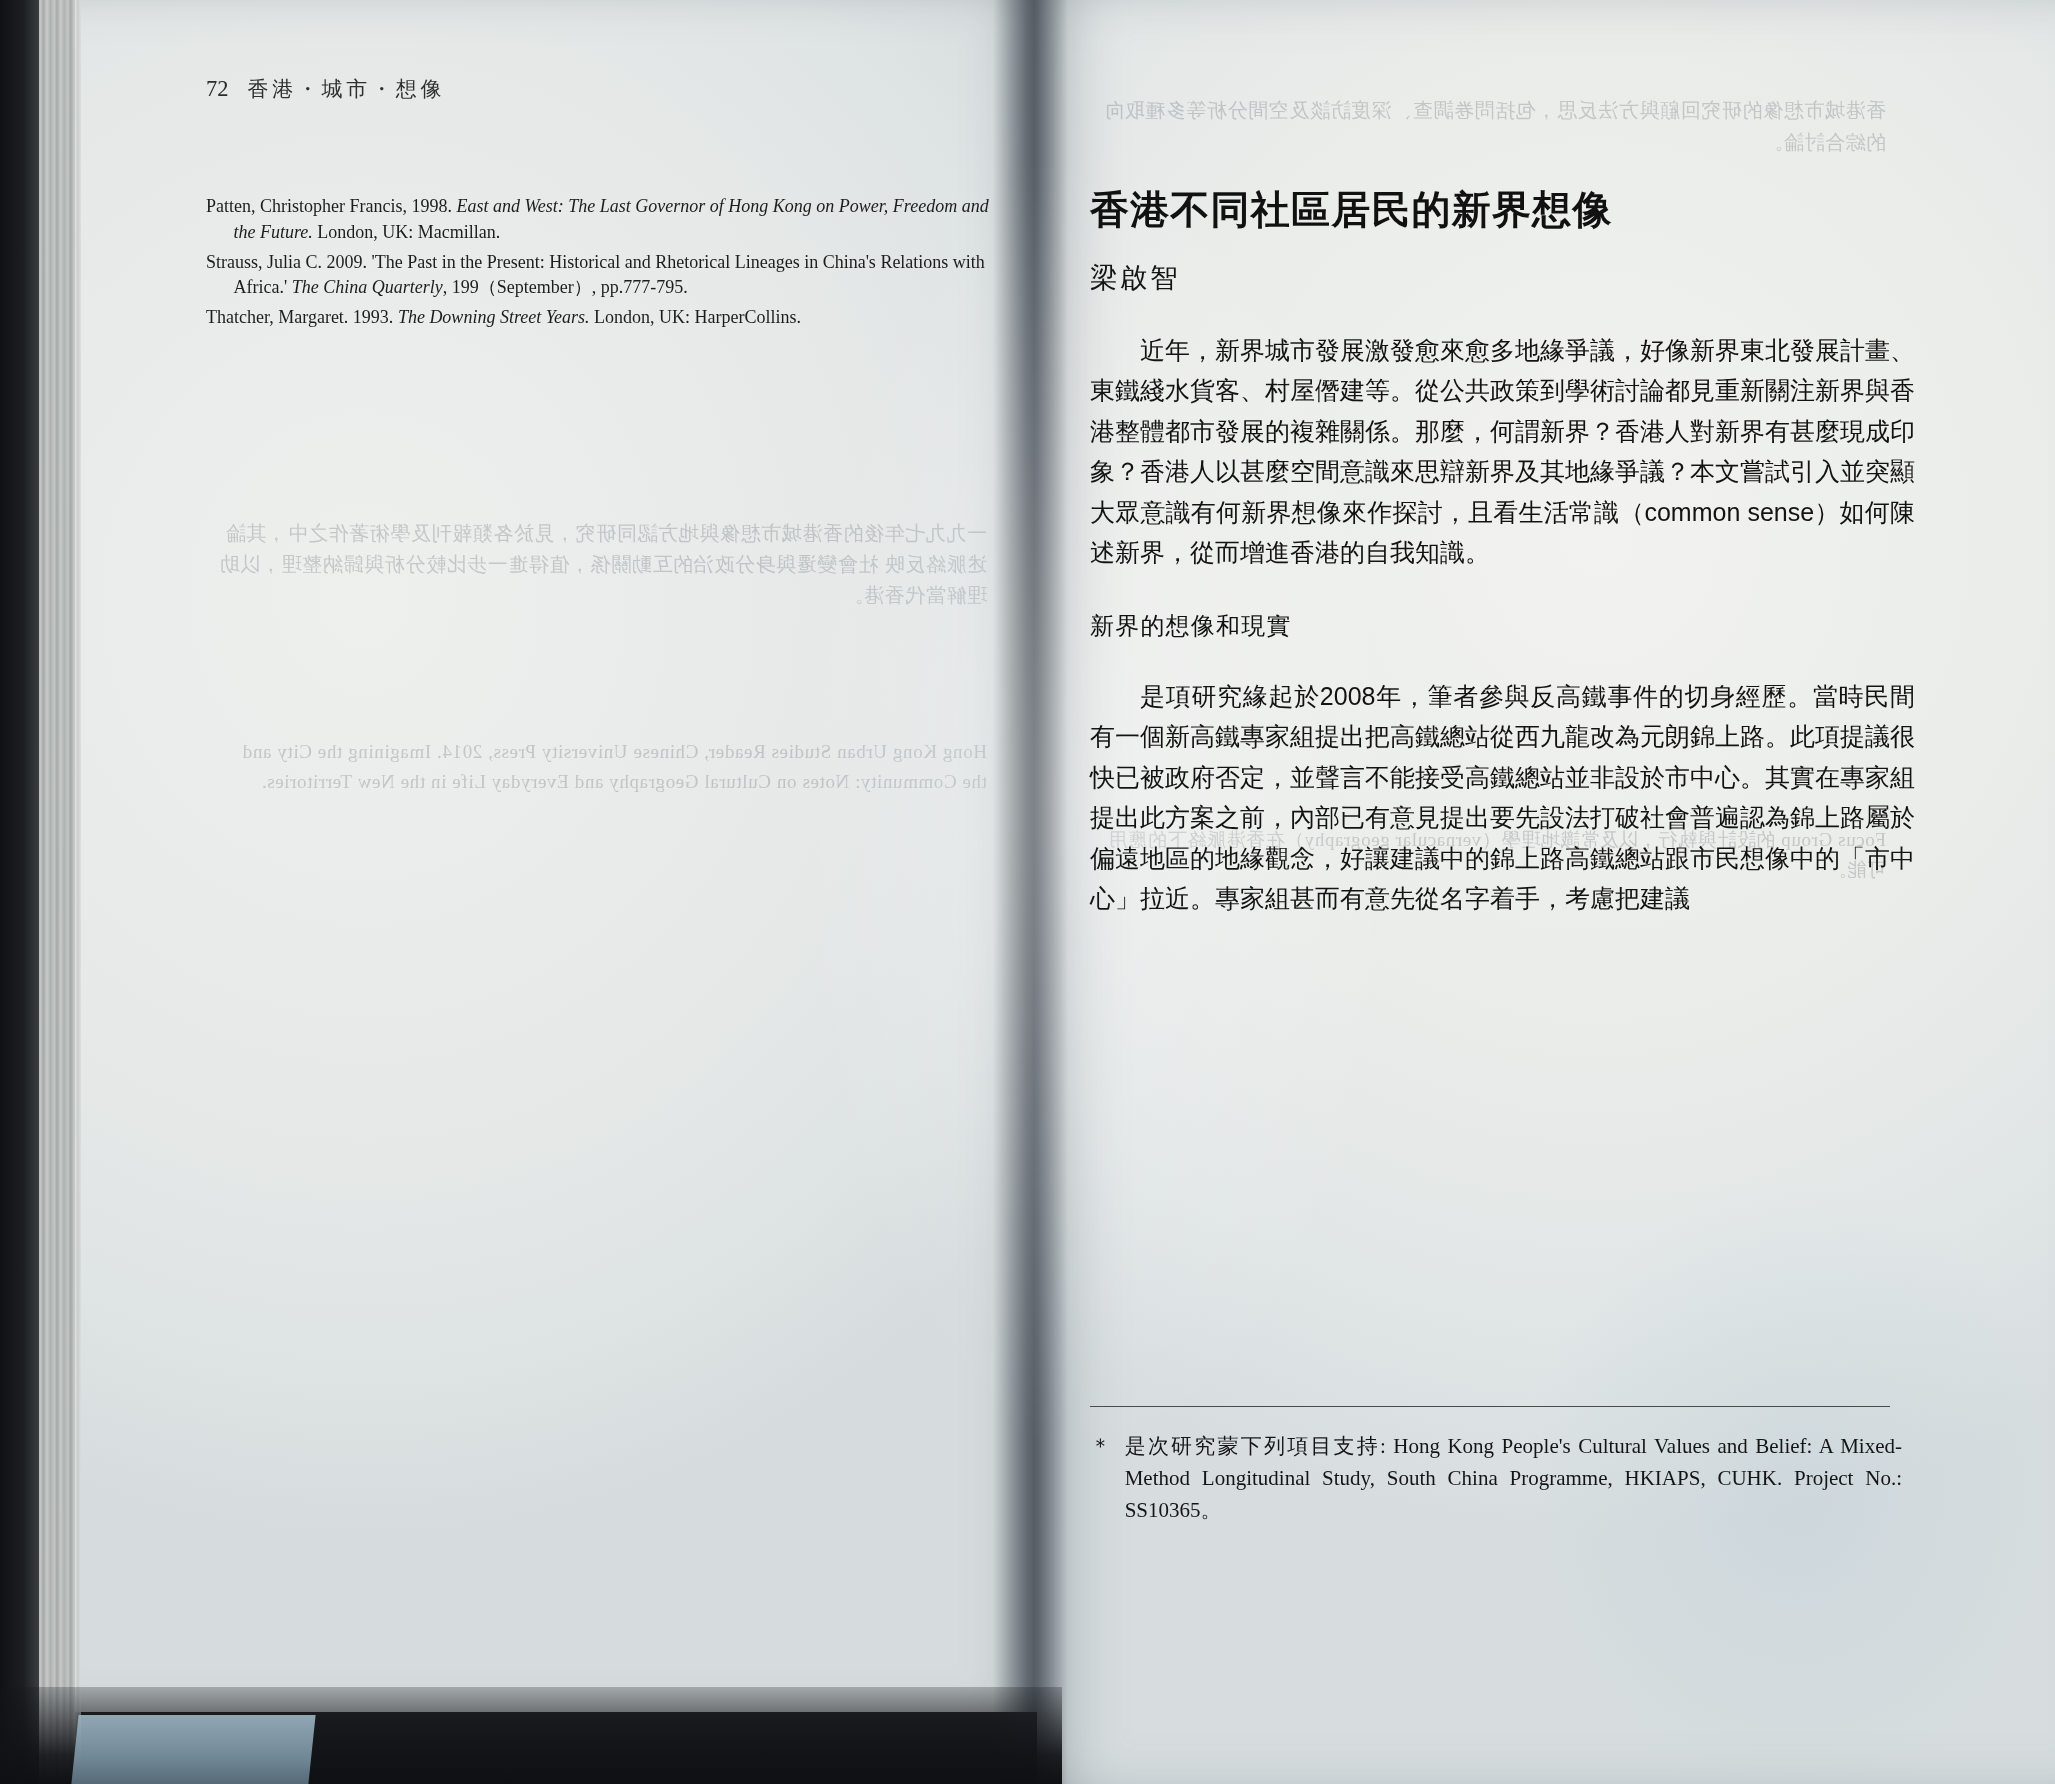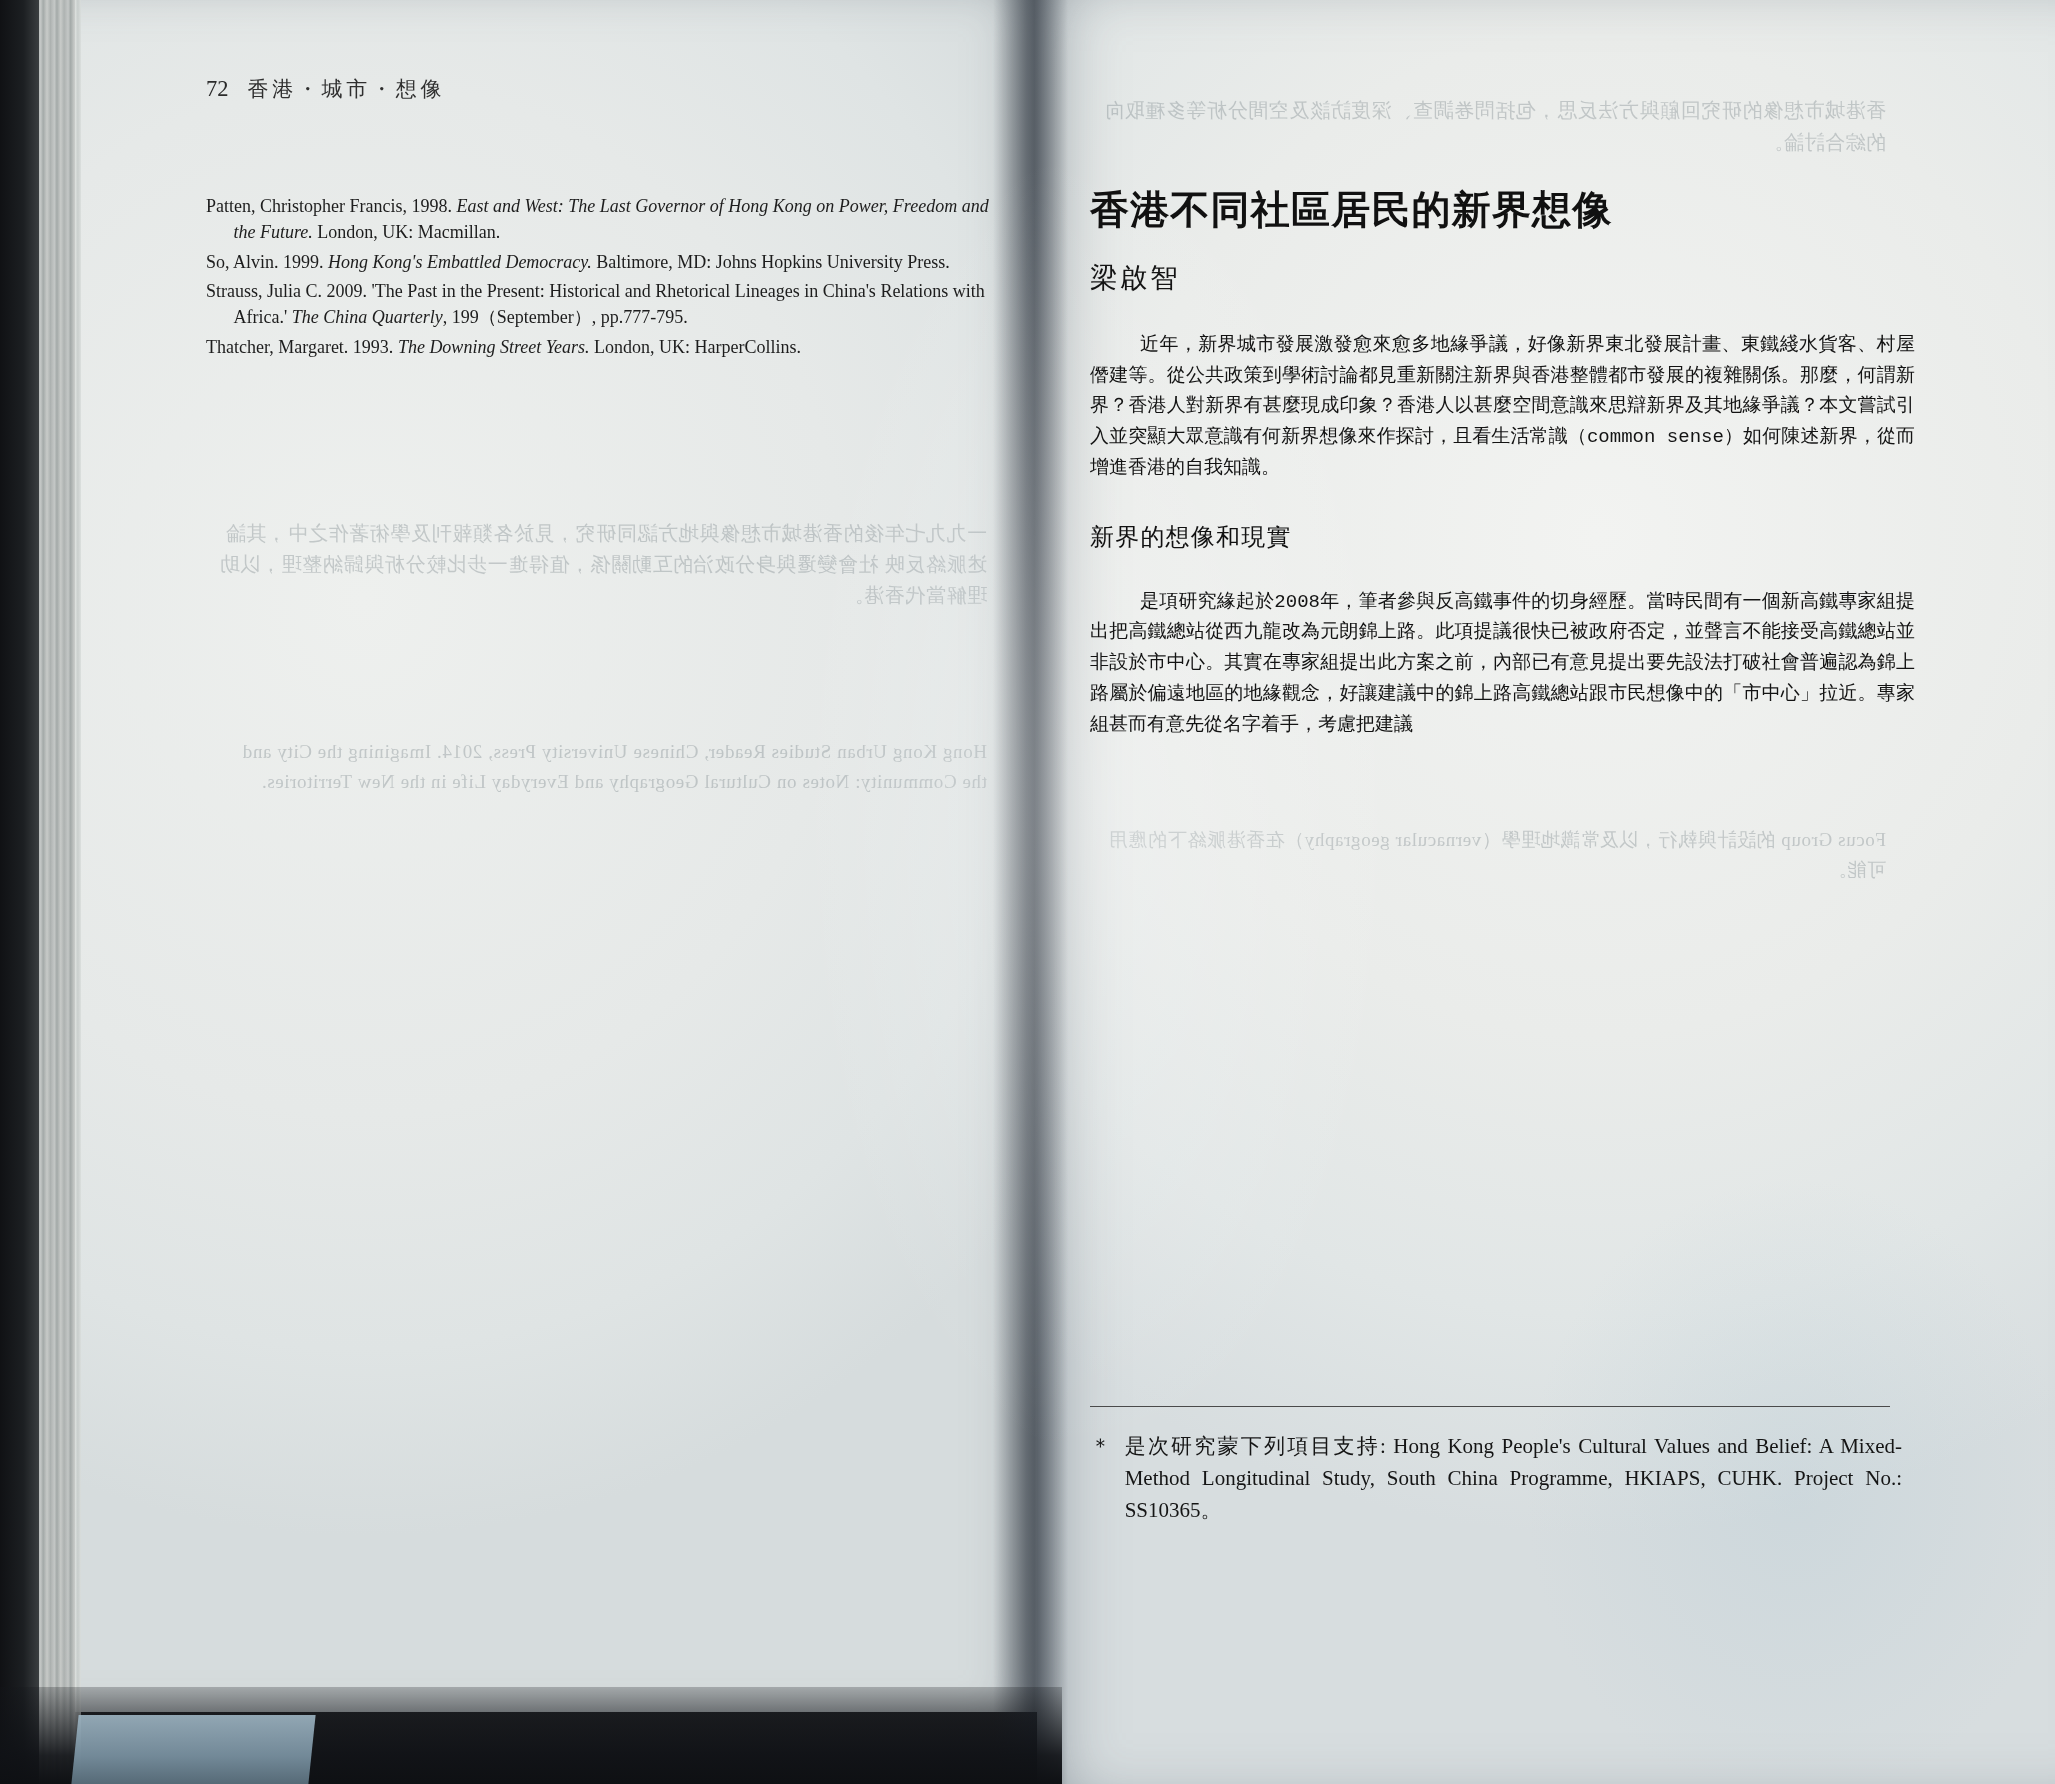--- a/index.html
+++ b/index.html
@@ -159,26 +159,26 @@
   }
   .art-author {
     margin-top: 26px;
     font-size: 27.5px;
     letter-spacing: 2.5px;
     color: #141414;
     font-family: "DejaVu Sans", sans-serif;
   }
   .para {
     margin-top: 34px;
-    font-size: 19px;
+    font-size: 25px;
     line-height: 1.62;
     color: #131313;
     text-align: justify;
     text-justify: inter-character;
-    font-family: Liberation Mono, monospace;
+    font-family: Liberation Sans, sans-serif;
     text-indent: 50px;
   }
   .para.tight { }
   .section-head {
     margin-top: 37px;
     font-size: 24px;
     font-weight: normal;
     letter-spacing: 1.2px;
     color: #111;
     font-family: "DejaVu Sans", sans-serif;
@@ -236,21 +236,20 @@
     <div class="glare2"></div>
 
     <div class="left-content">
       <div class="folio-row">
         <span class="folio-num">72</span>
         <span class="folio-title">香港・城市・想像</span>
       </div>
 
       <div class="refs">
         <div class="ref">Patten, Christopher Francis, 1998. <i>East and West: The Last Governor of Hong Kong on Power, Freedom and the Future.</i> London, UK: Macmillan.</div>
-        <div class="ref">So, Alvin. 1999. <i>Hong Kong's Embattled Democracy.</i> Baltimore, MD: Johns Hopkins University Press.</div>
         <div class="ref">Strauss, Julia C. 2009. 'The Past in the Present: Historical and Rhetorical Lineages in China's Relations with Africa.' <i>The China Quarterly</i>, 199（September）, pp.777-795.</div>
         <div class="ref">Thatcher, Margaret. 1993. <i>The Downing Street Years.</i> London, UK: HarperCollins.</div>
       </div>
     </div>
 
     <div class="right-content">
       <div class="art-title">香港不同社區居民的新界想像</div>
       <div class="art-author">梁啟智</div>
 
       <div class="para">近年，新界城市發展激發愈來愈多地緣爭議，好像新界東北發展計畫、東鐵綫水貨客、村屋僭建等。從公共政策到學術討論都見重新關注新界與香港整體都市發展的複雜關係。那麼，何謂新界？香港人對新界有甚麼現成印象？香港人以甚麼空間意識來思辯新界及其地緣爭議？本文嘗試引入並突顯大眾意識有何新界想像來作探討，且看生活常識（common sense）如何陳述新界，從而增進香港的自我知識。</div>

